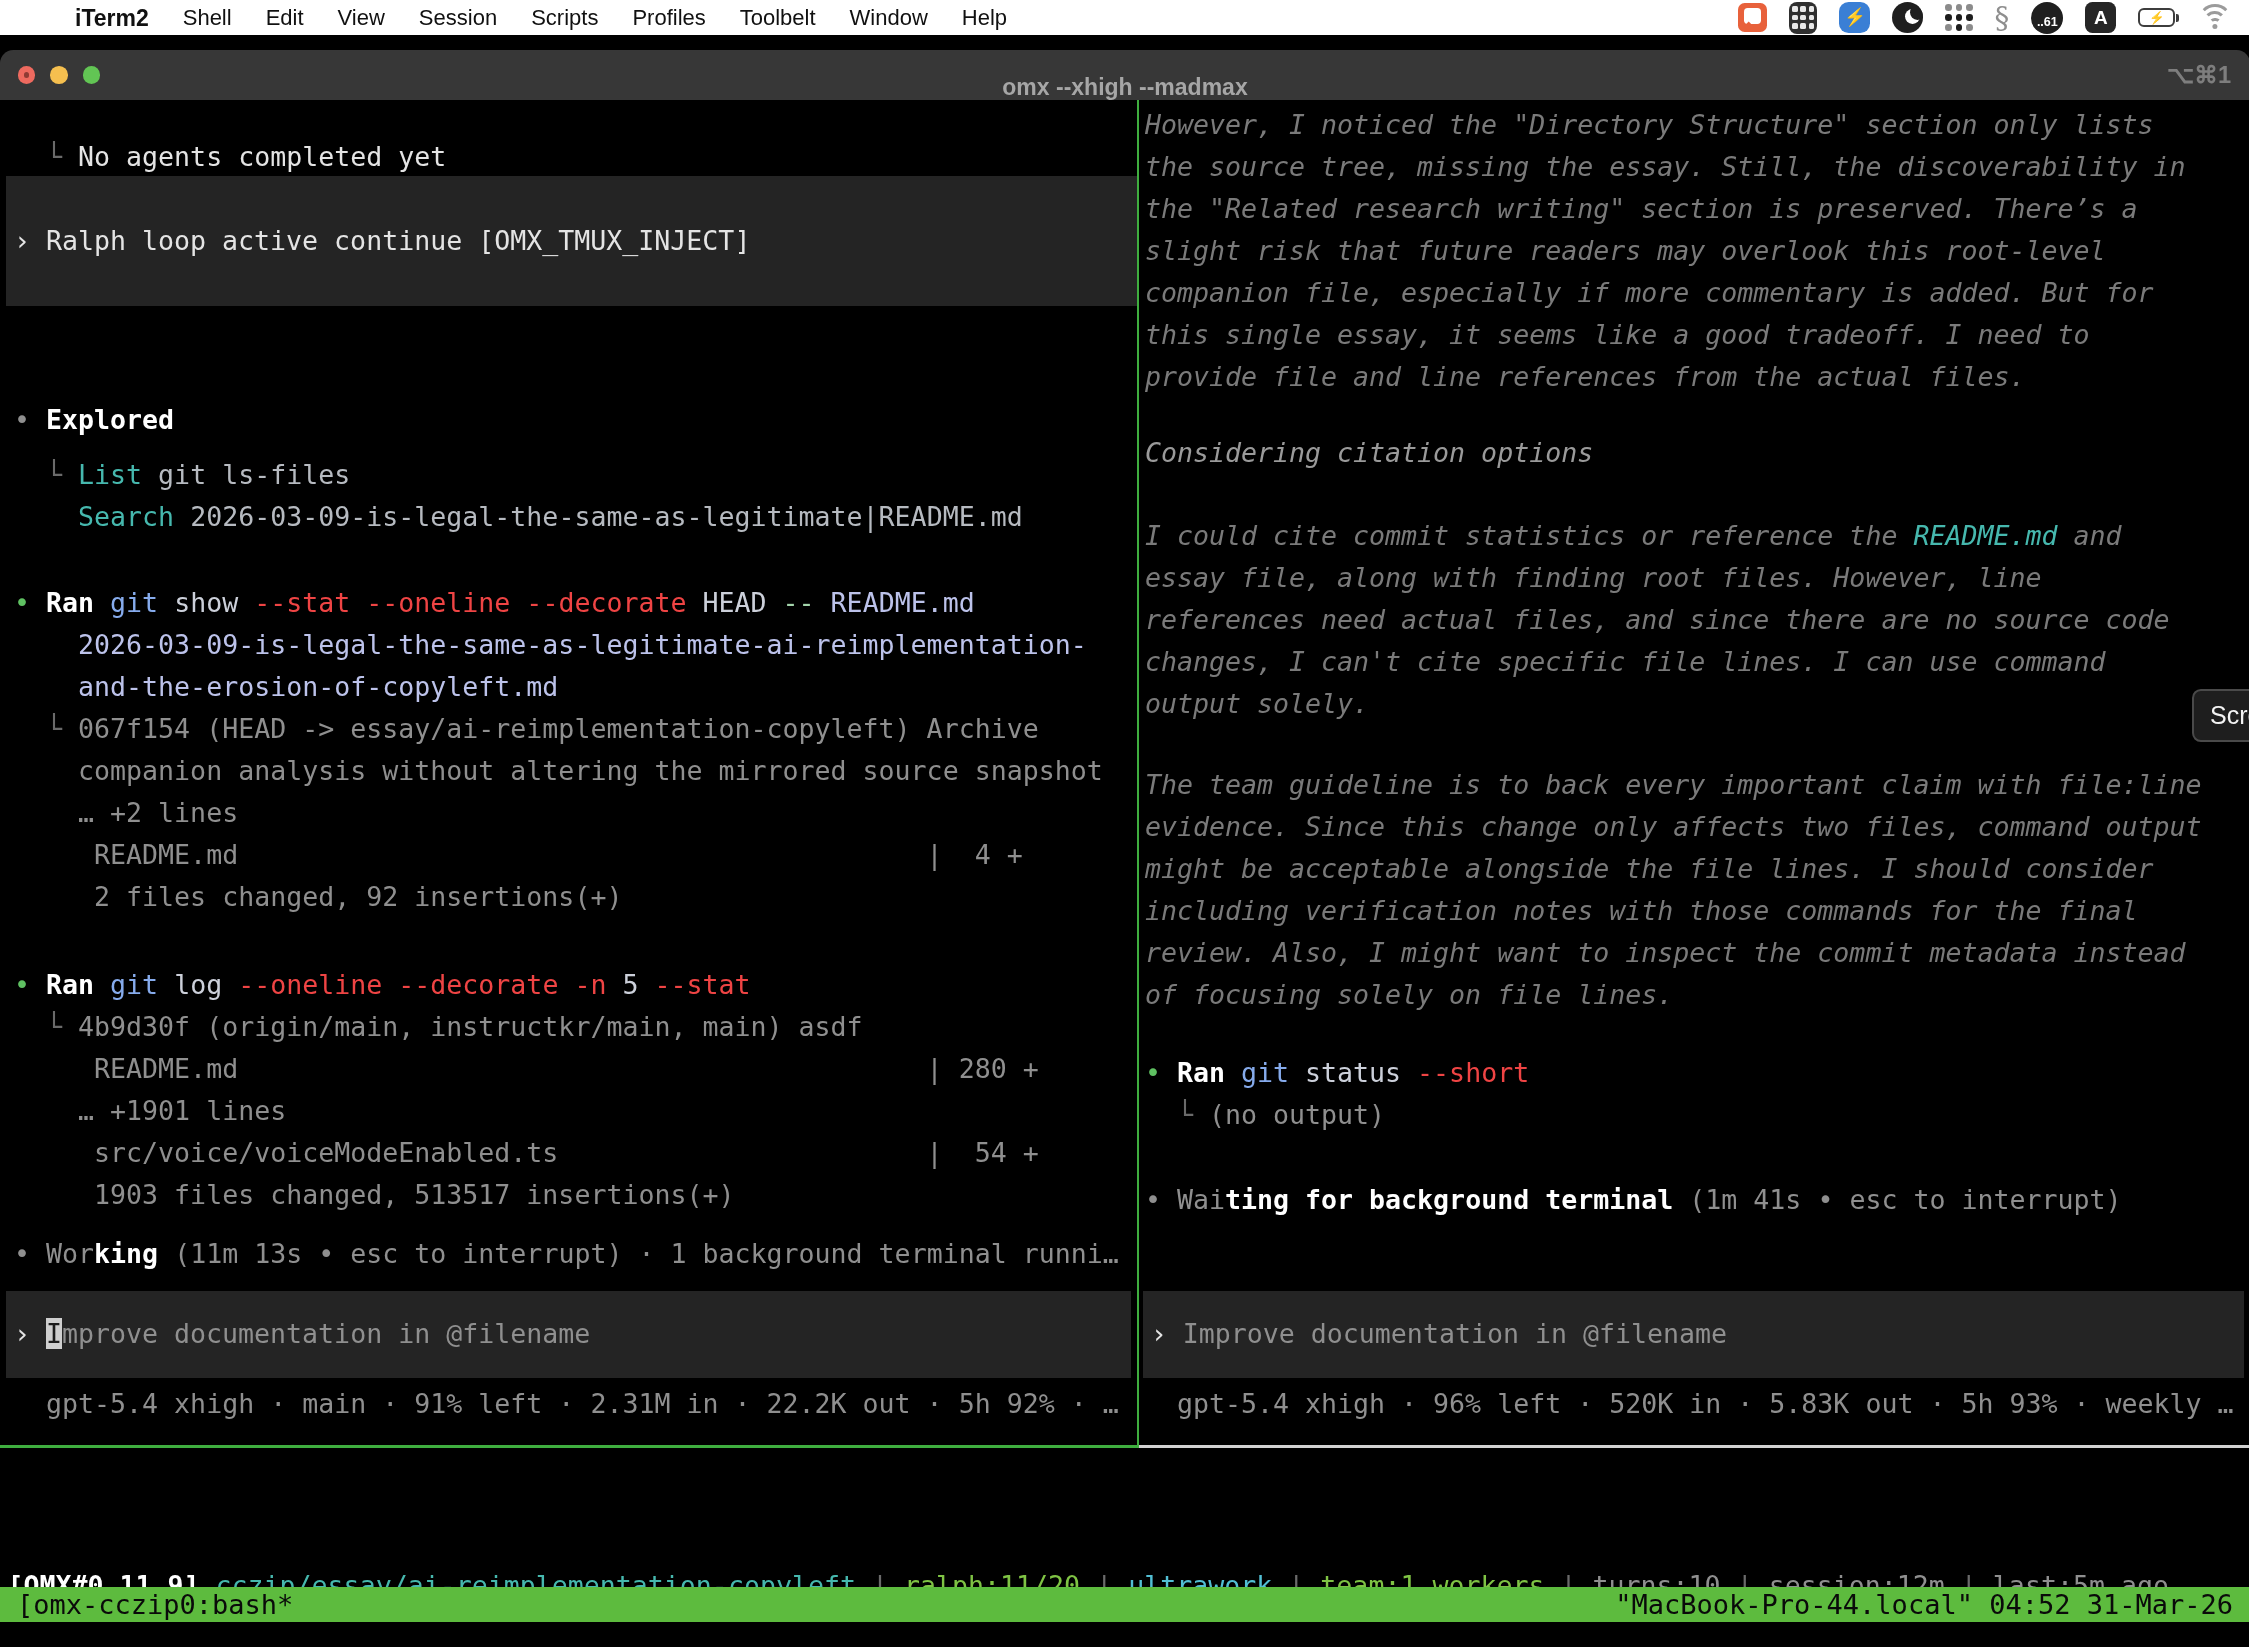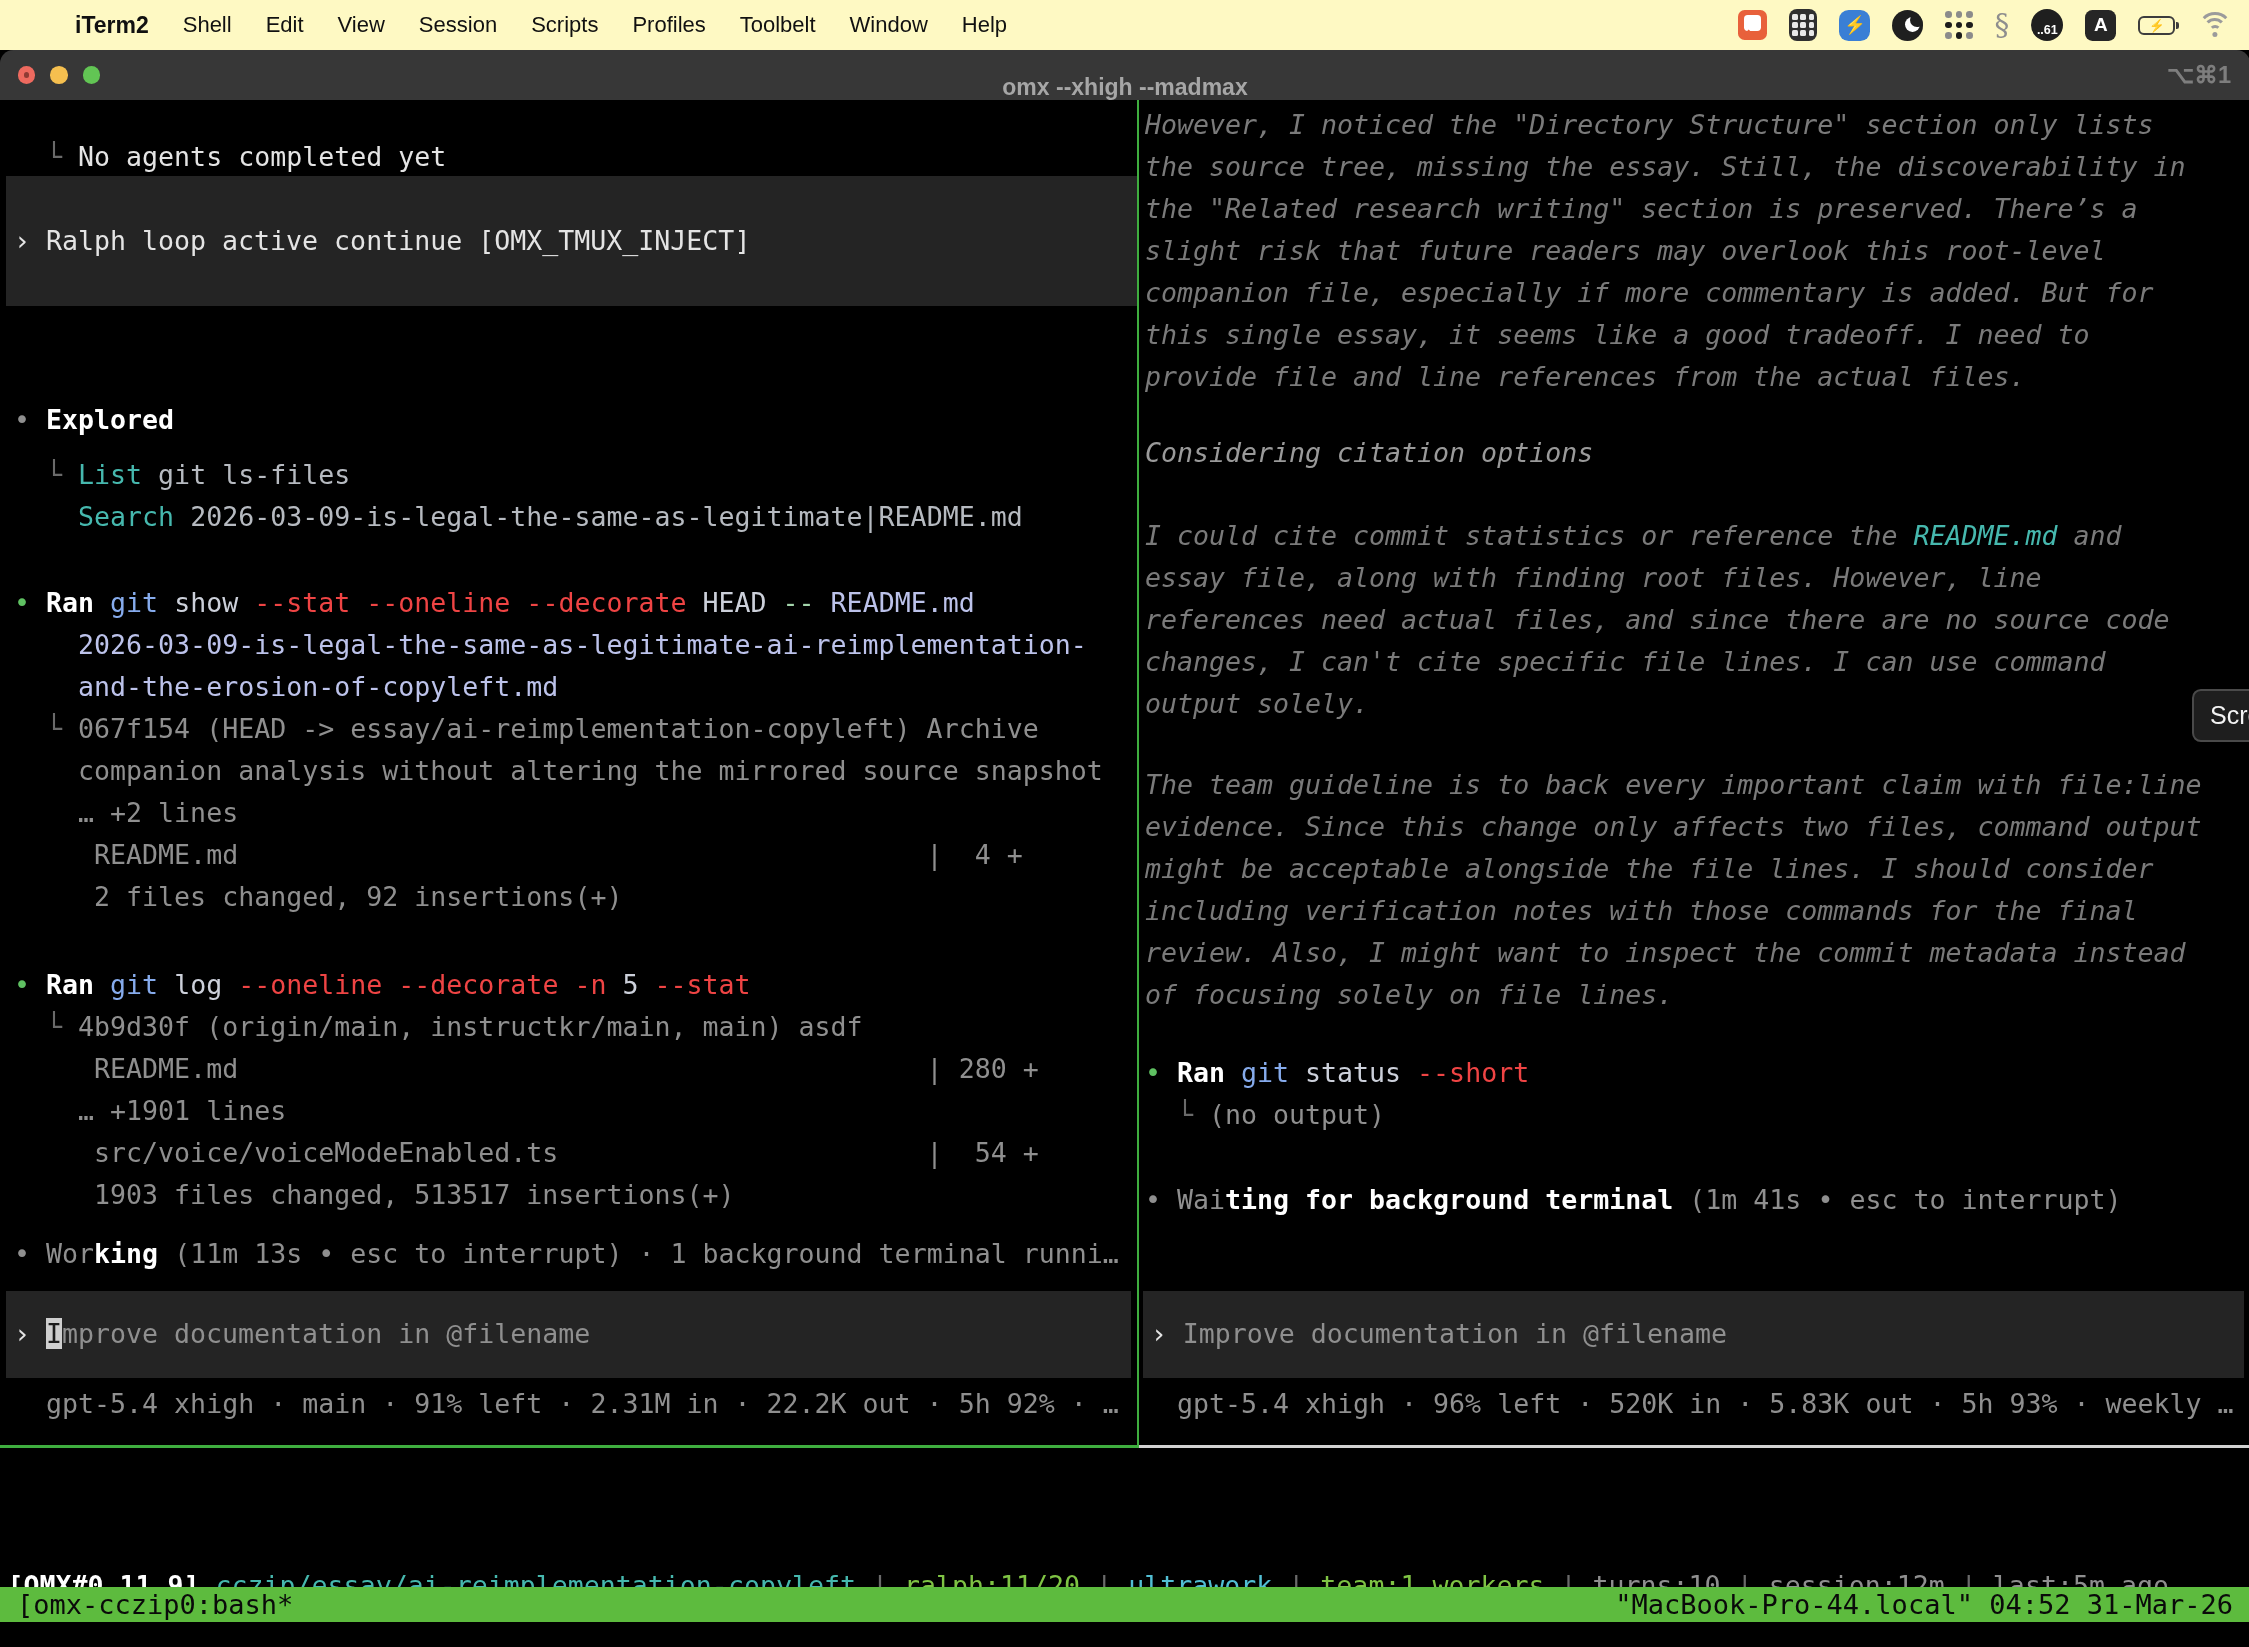--- a/index.html
+++ b/index.html
@@ -1,21 +1,21 @@
 <!DOCTYPE html>
 <html style="font-size:11.8px"><head>
 <meta charset="utf-8">
 <style>
   * { margin:0; padding:0; box-sizing:border-box; }
   html,body { width:2250px; height:1648px; background:#000; overflow:hidden;
               font-family:"DejaVu Sans Mono", monospace; }
 
   
-  .menubar { position:absolute; top:0; left:0; width:2250px; height:50px;
-             background:#fef9c3; display:flex; align-items:center;
+  .menubar { position:absolute; top:0; left:0; width:2250px; height:35px;
+             background:#ffffff; display:flex; align-items:center;
              font-family:"Liberation Sans", sans-serif; color:#111; }
   .menubar .apple { font-size:26.6px; margin:0 34px 0 41px; line-height:50px; }
   .menu-items { display:flex; gap:34px; font-size:22px; }
   .menu-items .mi { line-height:50px; }
   .menu-items .mi.first { font-weight:bold; font-size:23px; }
   .status-icons { margin-left:auto; display:flex; align-items:center; gap:22px; padding-right:17.7px; }
 
   .ic-chat { width:29.5px; height:29.5px; background:#E8613B; border-radius:6.6px; position:relative; }
   .ic-chat i { position:absolute; left:5.9px; top:5.2px; width:17.7px; height:16px; background:#fff; border-radius:3.7px; }
   .ic-chat b { position:absolute; left:7.4px; bottom:1.5px; width:7.4px; height:7.4px; background:#E8613B; transform:rotate(45deg); }

